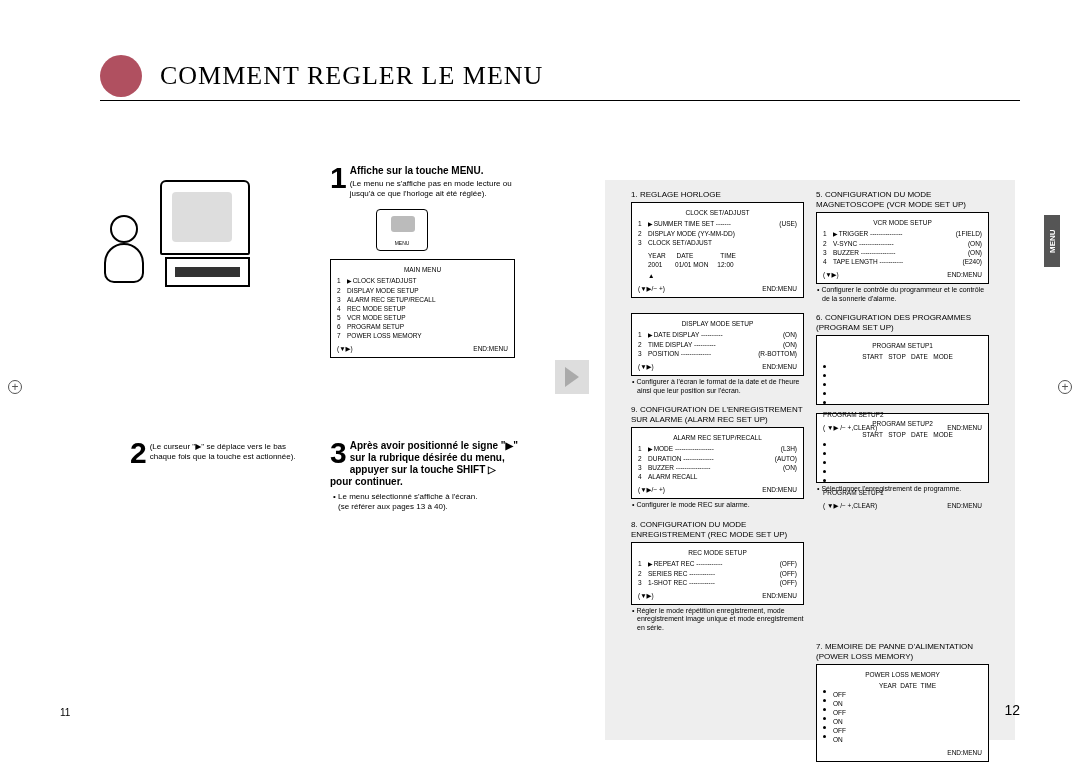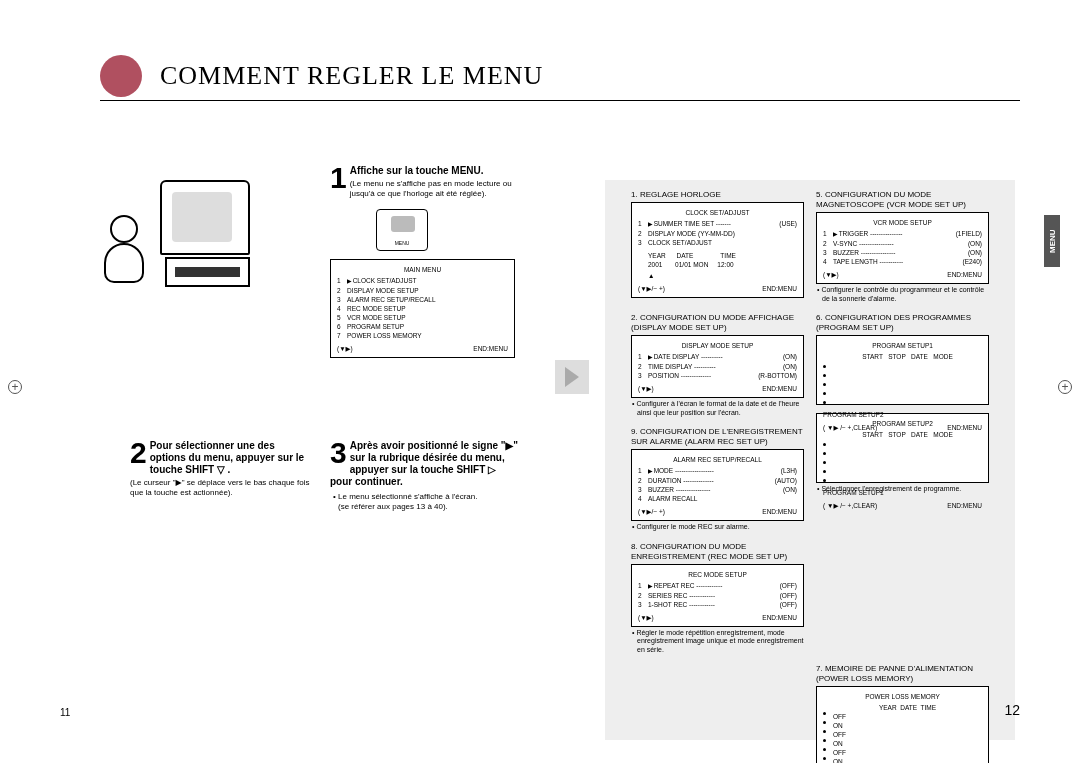--- a/index.html
+++ b/index.html
@@ -193,21 +193,21 @@
       </div>
     <div class="foot">
         <span>(▼▶)</span>
         <span>END:MENU</span>
       </div>
   </div>
 </div>
 
 <div class="step2">
   <div><span class="bignum">2</span>
-    <span class="bold">Pour sélectionner une des options du menu, appuyer sur le touche SHIFT ▽ .</span></div>
+    </div>
   <div class="sub">(Le curseur "▶" se déplace vers le bas chaque fois que la touche est actionnée).</div>
 </div>
 
 <div class="step3">
   <div><span class="bignum">3</span>
     <span class="bold">Après avoir positionné le signe "▶" sur la rubrique désirée du menu, appuyer sur la touche SHIFT ▷ pour continuer.</span></div>
   <div class="bullet" style="margin-top:4px">• Le menu sélectionné s'affiche à l'écran.</div>
   <div class="bullet" style="padding-left:13px">(se référer aux pages 13 à 40).</div>
 </div>
 
@@ -283,21 +283,20 @@
         </div>
       <div class="foot">
           <span>(▼▶)</span>
           <span>END:MENU</span>
         </div>
     </div>
     <div class="note">• Configurer le contrôle du programmeur et le contrôle de la sonnerie d'alarme.</div>
   </div>
 
   <div class="sec" style="grid-column:1">
-    <div class="sec-title">2. CONFIGURATION DU MODE AFFICHAGE (DISPLAY MODE SET UP)</div>
     <div class="osd">
       <div class="osd-title">DISPLAY MODE SETUP</div>
       <div id="sec2-rows">
           <div class="row">
             <span class="n">1</span>
             <span class="lbl sel">DATE DISPLAY ----------</span>
             <span class="val">(ON)</span>
           </div>
           <div class="row">
             <span class="n">2</span>

